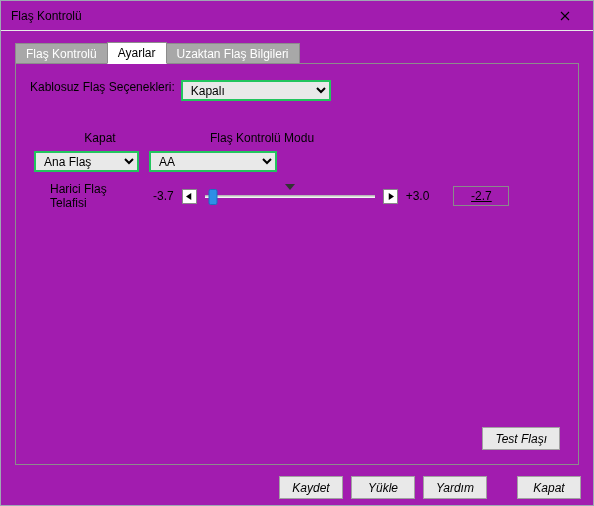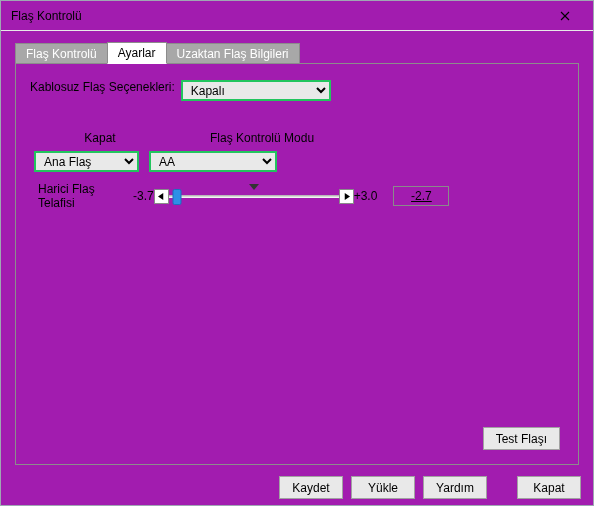--- a/index.html
+++ b/index.html
@@ -62,21 +62,21 @@
   .wireless-select { width: 150px; }
 
   .headers { margin-left: 20px; display: flex; gap: 60px; margin-bottom: 6px; }
   .headers .h1 { width: 100px; text-align: center; }
   .headers .h2 { width: 120px; text-align: left; }
 
   .group-row { margin-left: 4px; display: flex; gap: 10px; align-items: center; margin-bottom: 10px; }
   .group-select { width: 105px; }
   .mode-select { width: 128px; }
 
-  .comp-row { margin-left: 8px; display: flex; align-items: center; gap: 0; }
+  .comp-row { margin-left: 20px; display: flex; align-items: center; gap: 8px; }
   .comp-label { width: 95px; }
   .range-val { color: #000; }
 
   .arrow-btn {
     width: 15px; height: 15px;
     border: 1px solid #8a8a8a;
     display: flex; align-items: center; justify-content: center;
     background: #fff; cursor: pointer;
   }
   .arrow-btn svg { width: 7px; height: 7px; }
@@ -109,21 +109,21 @@
     margin-left: 16px;
     text-decoration: underline;
   }
 
   .test-row { margin-top: auto; display: flex; justify-content: flex-end; padding-right: 4px; padding-bottom: 4px; }
   .btn {
     height: 23px; min-width: 64px;
     border: 1px solid #a2a2a2;
     background: #e9e9e9;
     padding: 0 12px; cursor: pointer;
-    display: inline-flex; align-items: center; justify-content: center;
+    display: inline-flex; align-items: center; justify-content: center; font-style: italic;
   }
 
   .footer {
     height: 34px;
     border-top: none;
     display: flex; justify-content: flex-end; align-items: flex-end;
     gap: 8px; padding: 4px 12px 6px 12px;
   }
   .footer .gap { width: 14px; }
 </style>

